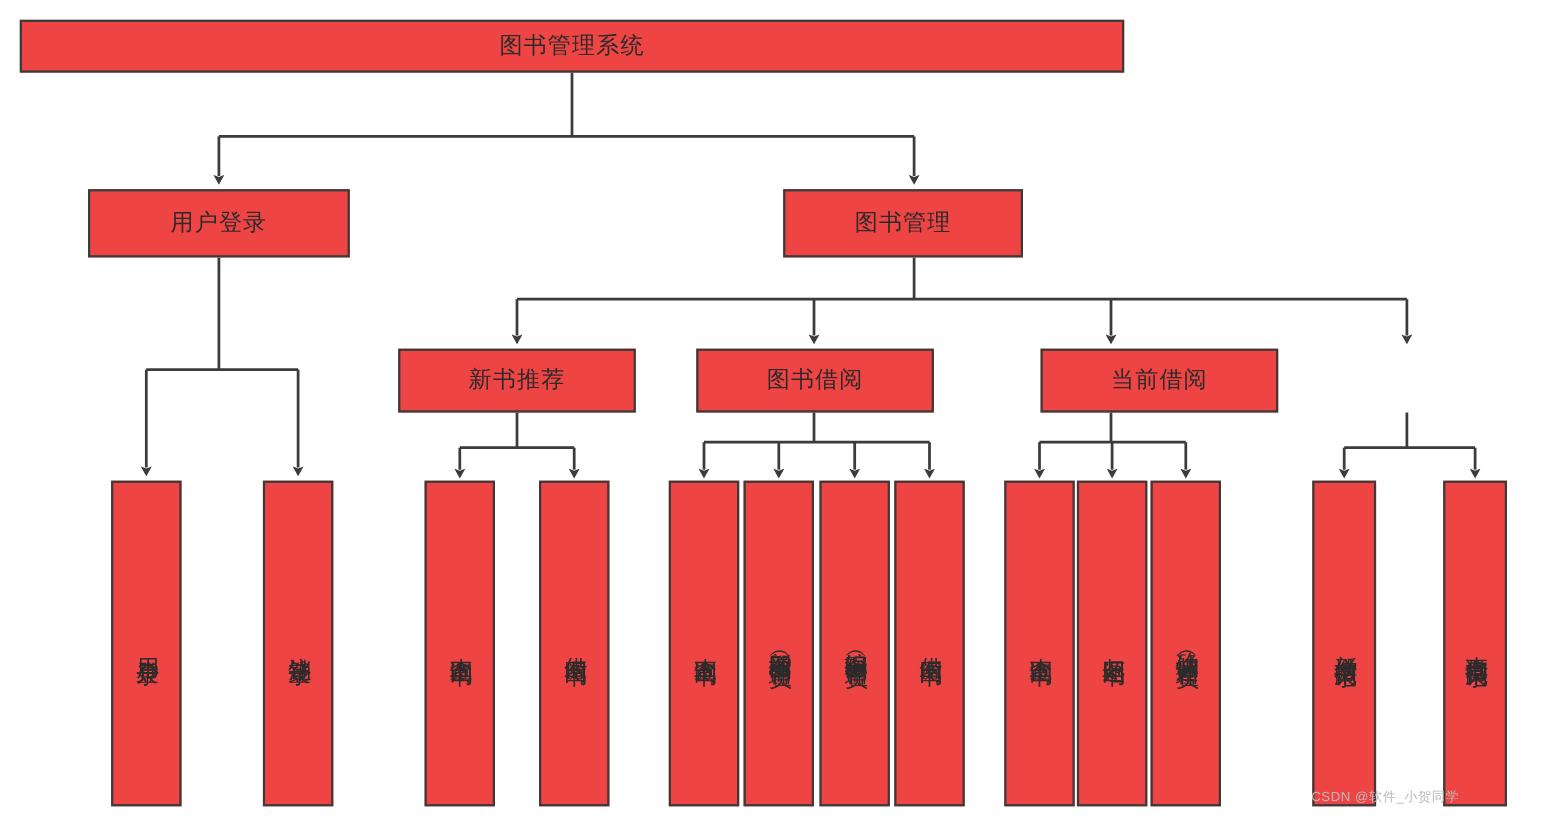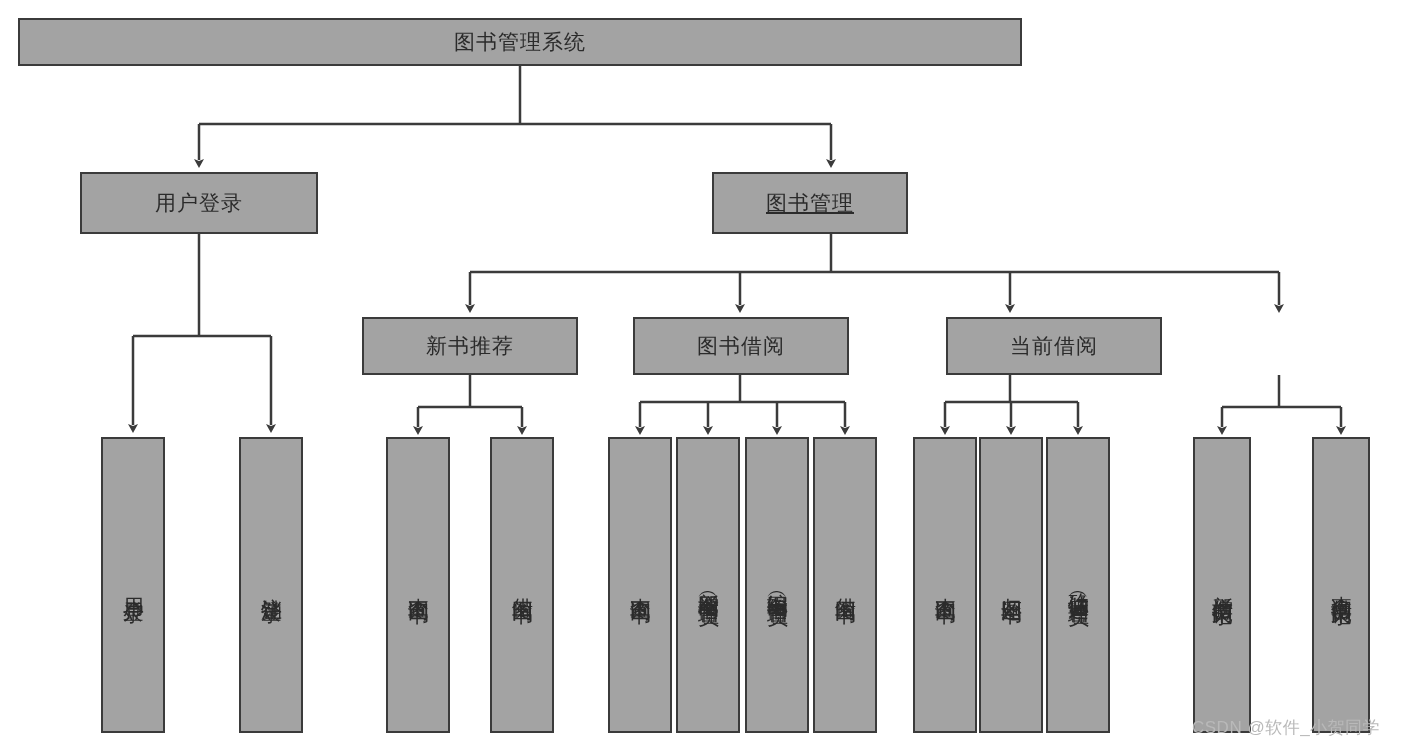--- a/index.html
+++ b/index.html
@@ -23,21 +23,21 @@
     left: 0;
     top: 0;
     width: 1405px;
     height: 747px;
     pointer-events: none;
   }
   .node {
     position: absolute;
     box-sizing: border-box;
     border: 2.5px solid #3b3b3b;
-    background: #a3a3a3;
+    background: #ef4444;
     display: flex;
     align-items: center;
     justify-content: center;
     color: #2b2b2b;
   }
   .node.horiz {
     font-size: 21px;
     letter-spacing: 1px;
     line-height: 1.2;
   }
@@ -54,21 +54,21 @@
   .node.vert .vtext {
     writing-mode: vertical-rl;
     text-orientation: upright;
     display: block;
     text-align: center;
     white-space: normal;
   }
   .watermark {
     position: absolute;
     color: #b9b9b9;
-    font-size: 17px;
+    font-size: 12px;
     letter-spacing: 0.5px;
     white-space: nowrap;
     user-select: none;
   }
 </style>
 </head>
 <body>
 
 <div id="canvas">
 
@@ -122,21 +122,21 @@
     </g>
   </svg>
 
   <div class="node horiz" style="left:18px; top:18px; width:1004px; height:48px;">
     <span>图书管理系统</span>
   </div>
 
   <div class="node horiz" style="left:80px; top:172px; width:238px; height:62px;">
     <span>用户登录</span>
   </div>
-  <div class="node horiz" style="left:712px; top:172px; width:196px; height:62px;text-decoration:underline;">
+  <div class="node horiz" style="left:712px; top:172px; width:218px; height:62px;">
     <span>图书管理</span>
   </div>
 
   <div class="node horiz" style="left:633px; top:317px; width:216px; height:58px;">
     <span>图书借阅</span>
   </div>
   <div class="node horiz" style="left:362px; top:317px; width:216px; height:58px;">
     <span>新书推荐</span>
   </div>
   <div class="node horiz" style="left:903px; top:317px; width:216px; height:58px;margin-left:43px;">

